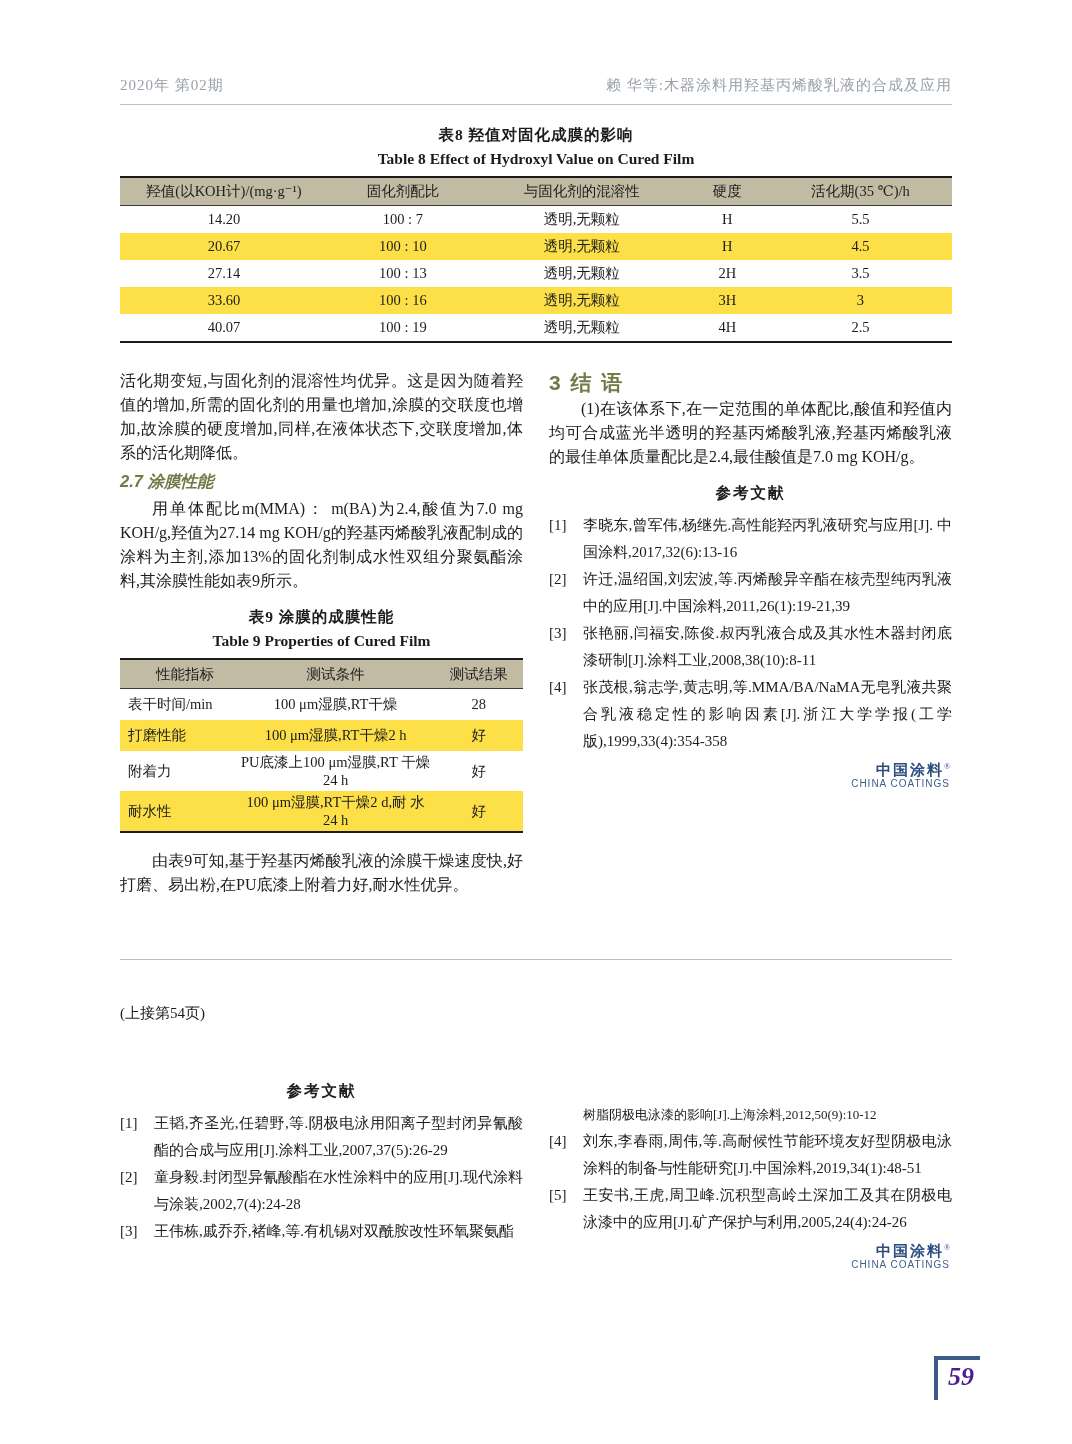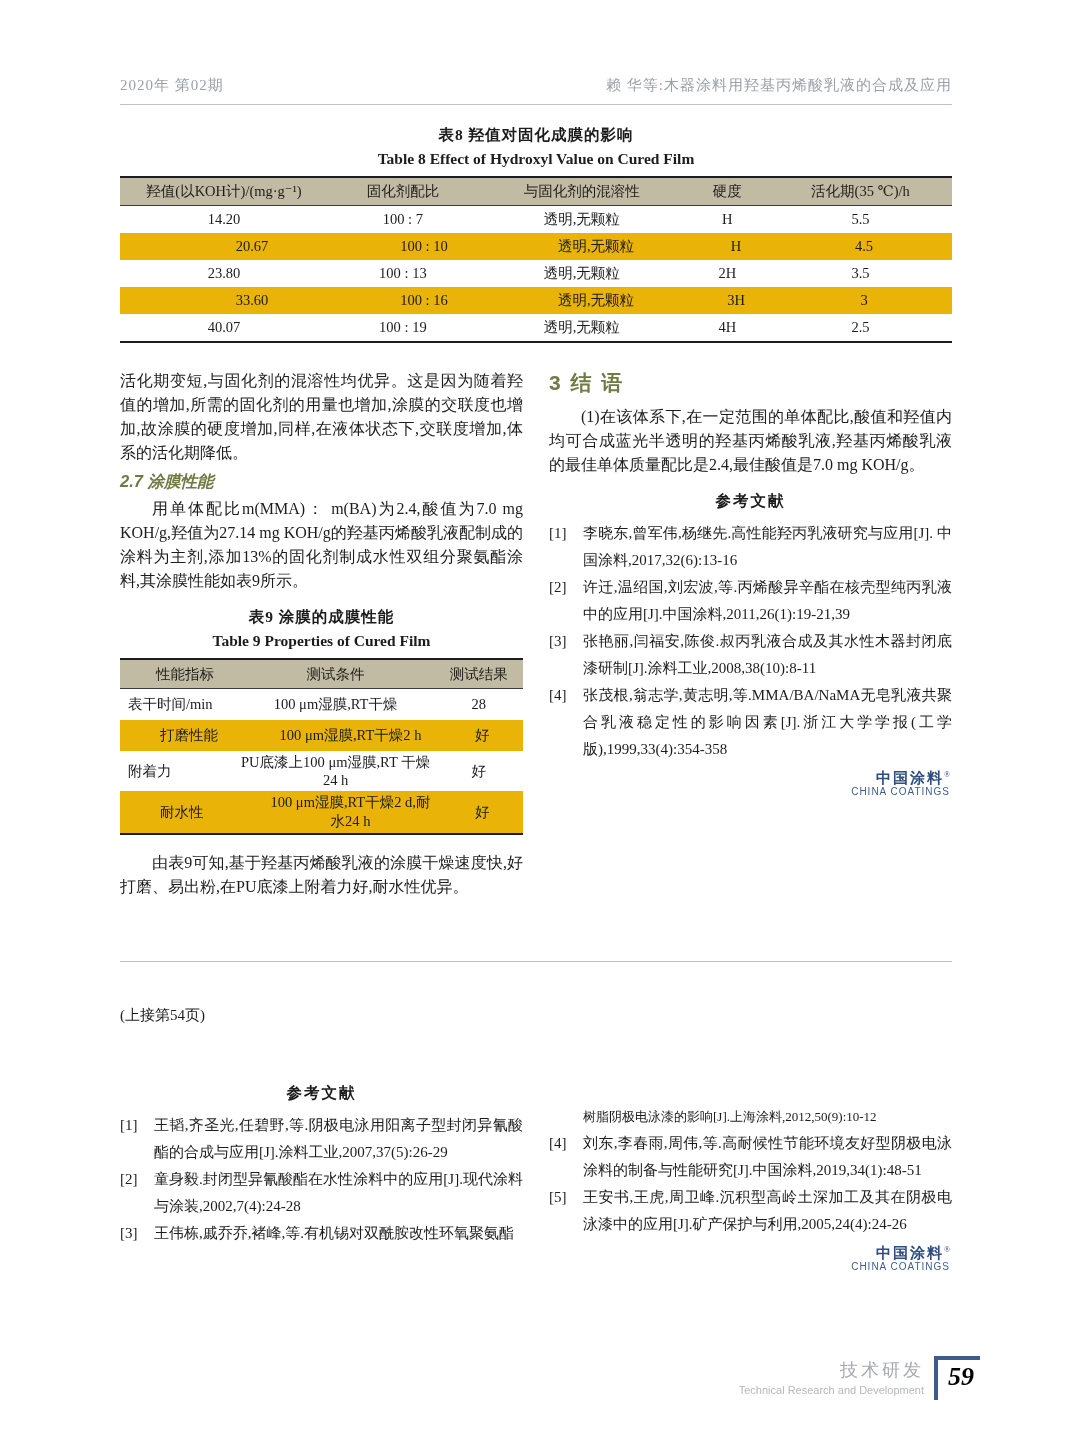--- a/index.html
+++ b/index.html
@@ -29,34 +29,34 @@
   }
 
   
   .tbl-title-zh { text-align: center; font-weight: bold; font-size: 15.5px; margin-top: 20px; letter-spacing: 1px; }
   .tbl-title-en { text-align: center; font-weight: bold; font-size: 15.5px; margin-top: 4px; font-family: "Liberation Serif", serif; }
 
   
   .tbl { margin-top: 8px; border-top: 2px solid #1c1c1c; border-bottom: 2px solid #1c1c1c; font-size: 14.5px; }
   .trow { display: flex; align-items: center; text-align: center; min-height: 27px; }
   .trow.thead { background: #c2bba3; border-bottom: 1px solid #3a3a3a; min-height: 28px; font-size: 14.5px; }
-  .trow.shade { background: #eab308; padding-left: 32px; }
+  .trow.shade { background: #fde047; }
   .trow > div { padding: 2px 3px; }
 
   
   .t8 .c1 { width: 25%; } .t8 .c2 { width: 18%; } .t8 .c3 { width: 25%; } .t8 .c4 { width: 10%; } .t8 .c5 { width: 22%; }
 
   
   .cols { margin-top: 26px; display: flex; gap: 26px; }
   .col { width: 403px; }
 
   .para { font-size: 16px; line-height: 24px; text-align: justify; }
   .para.indent { text-indent: 2em; }
   .sec-head { color: #6e7b44; font-weight: bold; font-size: 16.5px; margin: 6px 0 4px 0; font-family: "Liberation Sans", sans-serif; font-style: italic; }
-  .sec-head-big { color: #6e7b44; font-weight: bold; font-size: 21px; letter-spacing: 2px; margin-bottom: 8px; font-family: "Liberation Sans", sans-serif; }
+  .sec-head-big { color: #6e7b44; font-weight: bold; font-size: 21px; letter-spacing: 2px; font-family: "Liberation Sans", sans-serif; }
 
   
   .t9 { font-size: 14.5px; }
   .t9 .c1 { width: 29%; text-align: left; padding-left: 8px; }
   .t9 .c2 { width: 49%; }
   .t9 .c3 { width: 22%; }
   .t9 .trow { min-height: 31px; }
   .t9 .trow.thead { min-height: 29px; }
   .t9 .trow.thead .c1 { text-align: center; padding-left: 16px; }
 
@@ -90,21 +90,21 @@
   }
   .footer .labels { text-align: right; padding-bottom: 4px; }
   .footer .zh { color: #a4aab1; font-size: 18px; letter-spacing: 3px; font-family: "Liberation Sans", sans-serif; }
   .footer .en { color: #b3b8be; font-size: 11px; font-family: "Liberation Sans", sans-serif; margin-top: 2px; }
   .footer .pagebox {
     border-top: 4px solid #3e5c88;
     border-left: 4px solid #3e5c88;
     padding: 2px 6px 8px 10px;
   }
   .footer .pagenum {
-    color: #000000;
+    color: #4c1d95;
     font-size: 26px;
     font-weight: bold;
     font-style: italic;
     font-family: "Liberation Serif", serif;
   }
 </style>
 </head>
 <body>
 
 <div class="page">
@@ -134,21 +134,21 @@
           <div class="c5">5.5</div>
         </div>
         <div class="trow shade">
           <div class="c1">20.67</div>
           <div class="c2">100 : 10</div>
           <div class="c3">透明,无颗粒</div>
           <div class="c4">H</div>
           <div class="c5">4.5</div>
         </div>
         <div class="trow">
-          <div class="c1">23.80</div>
+          <div class="c1">27.14</div>
           <div class="c2">100 : 13</div>
           <div class="c3">透明,无颗粒</div>
           <div class="c4">2H</div>
           <div class="c5">3.5</div>
         </div>
         <div class="trow shade">
           <div class="c1">33.60</div>
           <div class="c2">100 : 16</div>
           <div class="c3">透明,无颗粒</div>
           <div class="c4">3H</div>
@@ -270,21 +270,17 @@
         <div class="logo">
           <div><span class="zh">中国涂料</span><span class="reg">®</span></div>
           <div class="en">CHINA COATINGS</div>
         </div>
       </div>
     </div>
 
   </div>
 
   <div class="footer">
-    <div class="labels">
-      <div class="zh">技术研发</div>
-      <div class="en">Technical Research and Development</div>
-    </div>
     <div class="pagebox">
       <span class="pagenum">59</span>
     </div>
   </div>
 </div>
 
 </body></html>

